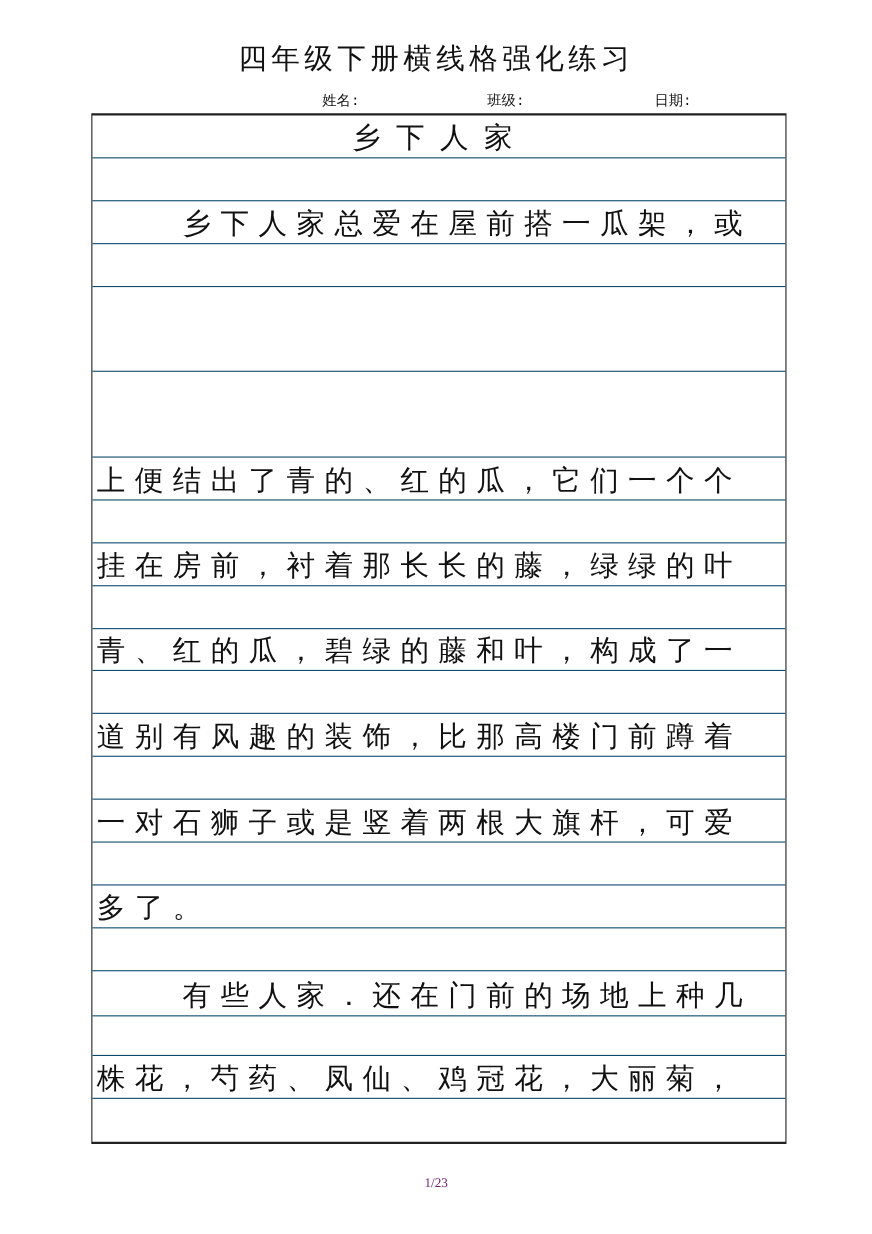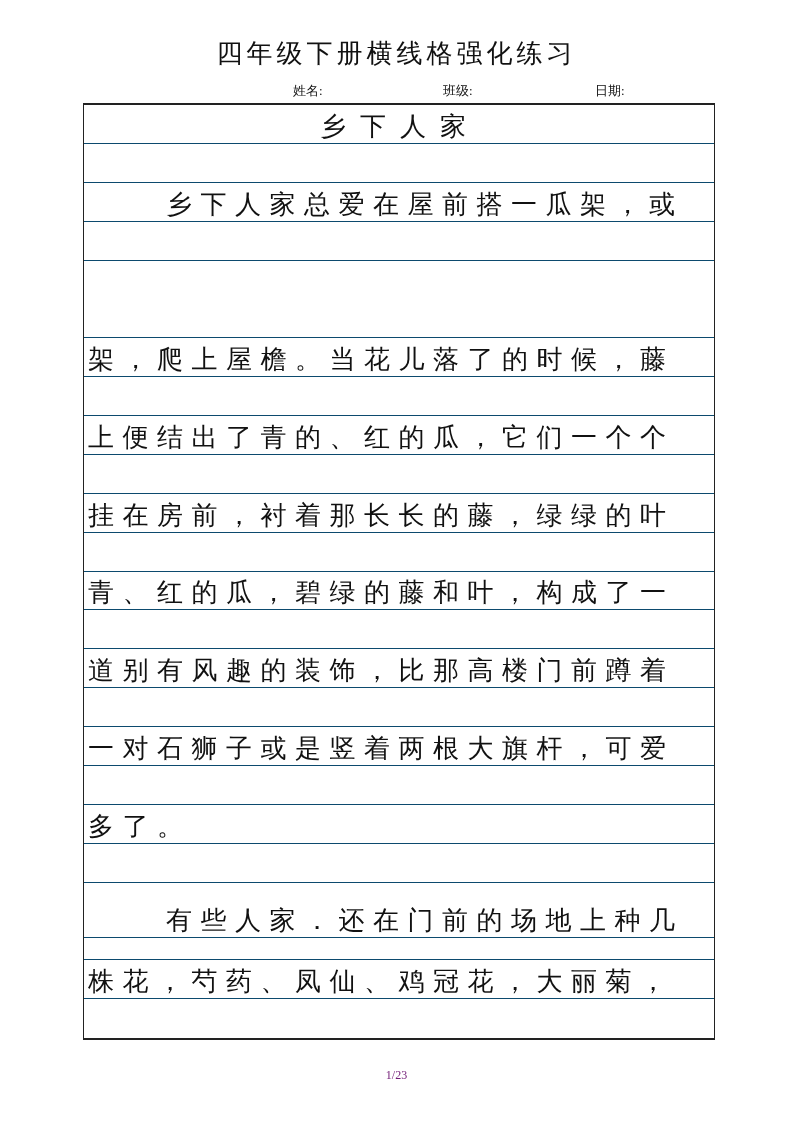--- a/index.html
+++ b/index.html
@@ -1,20 +1,20 @@
 <!DOCTYPE html>
 <html><head>
 <meta charset="utf-8">
 <style>
   html, body { margin: 0; padding: 0; background: #ffffff; }
   body { width: 793px; height: 1122px; position: relative; overflow: hidden;
          font-family: "DejaVu Serif", serif; color: #111; }
   .title { position: absolute; top: 36px; left: 0; width: 793px; text-align: center;
            font-size: 26px; letter-spacing: 4px; font-family: Liberation Sans, sans-serif; }
-  .meta { position: absolute; top: 82px; font-size: 13px; font-family: Liberation Serif, serif; }
+  .meta { position: absolute; top: 82px; font-size: 13px; font-family: Liberation Mono, monospace; }
   .sheet { position: absolute; left: 83px; top: 103px; width: 632px; height: 937px;
            border-left: 1px solid #222; border-right: 1px solid #222;
            border-top: 2px solid #222; border-bottom: 2px solid #222; box-sizing: border-box; }
   .row { position: absolute; left: 0; width: 100%; height: 39px; border-bottom: 1px solid #0c4a6e; box-sizing: border-box; }
   .row .txt { position: absolute; left: 4px; right: 2px; bottom: 2px; font-size: 26px;
               white-space: nowrap; letter-spacing: 8.5px; line-height: 30px;
               font-family: "DejaVu Serif", serif; }
   .row.heading .txt { text-align: center; letter-spacing: 14px; }
   .row.indent .txt { padding-left: 78px; }
   .footer { position: absolute; top: 1068px; left: 0; width: 793px; text-align: center;
@@ -36,23 +36,20 @@
       <span class="txt"></span>
     </div>
     <div class="row indent" style="top: 77.75px; height: 38.875px;">
       <span class="txt">乡下人家总爱在屋前搭一瓜架，或</span>
     </div>
     <div class="row" style="top: 116.625px; height: 38.875px;">
       <span class="txt"></span>
     </div>
     <div class="row" style="top: 194.375px; height: 38.875px;">
       <span class="txt"></span>
-    </div>
-    <div class="row" style="top: 233.25px; height: 38.875px;">
-      <span class="txt">架，爬上屋檐。当花儿落了的时候，藤</span>
     </div>
     <div class="row" style="top: 272.125px; height: 38.875px;">
       <span class="txt"></span>
     </div>
     <div class="row" style="top: 311px; height: 38.875px;">
       <span class="txt">上便结出了青的、红的瓜，它们一个个</span>
     </div>
     <div class="row" style="top: 349.875px; height: 38.875px;">
       <span class="txt"></span>
     </div>
@@ -79,21 +76,21 @@
     </div>
     <div class="row" style="top: 660.875px; height: 38.875px;">
       <span class="txt"></span>
     </div>
     <div class="row" style="top: 699.75px; height: 38.875px;">
       <span class="txt">多了。</span>
     </div>
     <div class="row" style="top: 738.625px; height: 38.875px;">
       <span class="txt"></span>
     </div>
-    <div class="row indent" style="top: 777.5px; height: 55px;">
+    <div class="row indent" style="top: 777.5px; height: 41px;">
       <span class="txt">有些人家．还在门前的场地上种几</span>
     </div>
     <div class="row" style="top: 816.375px; height: 38.875px;">
       <span class="txt"></span>
     </div>
     <div class="row" style="top: 855.25px; height: 38.875px;">
       <span class="txt">株花，芍药、凤仙、鸡冠花，大丽菊，</span>
     </div>
     <div class="row" style="top: 894.125px; height: 38.875px; border-bottom: none;">
       <span class="txt"></span>

